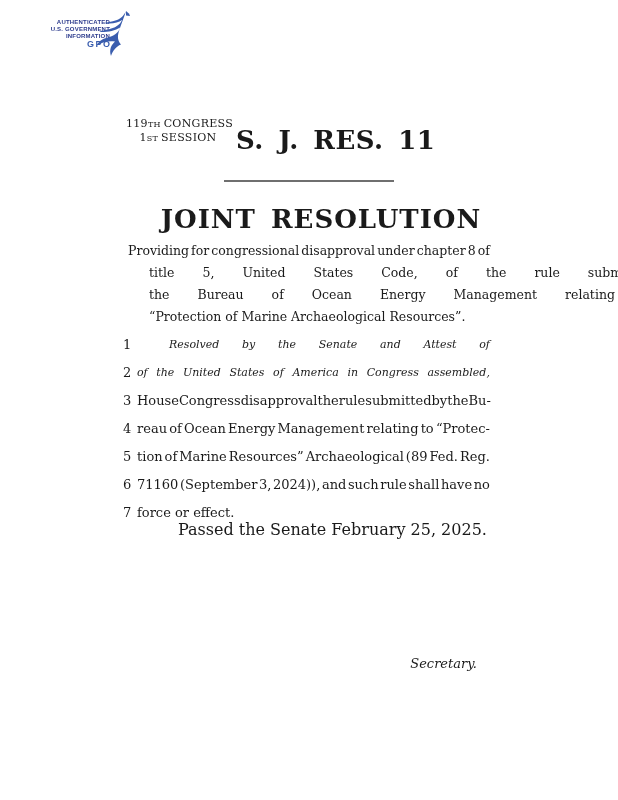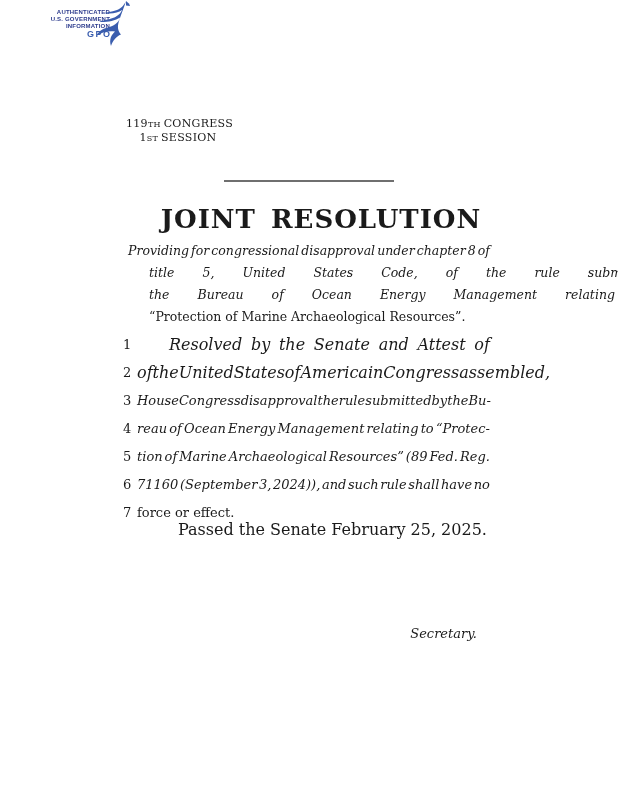--- a/index.html
+++ b/index.html
@@ -7,21 +7,21 @@
     position: relative;
     width: 618px;
     height: 800px;
     background: #ffffff;
     color: #1a1a1a;
     font-family: "DejaVu Serif", "Liberation Serif", serif;
     overflow: hidden;
   }
 
   
-  .gpo-logo { position: absolute; left: 36px; top: 2px; width: 110px; height: 52px; }
+  .gpo-logo { position: absolute; left: 36px; top: 12px; width: 110px; height: 52px; }
   .auth-lines {
     position: absolute; left: 0; top: 7px; width: 74px;
     text-align: right;
     font-family: "Liberation Sans", sans-serif;
     font-weight: bold;
     font-size: 6px; line-height: 7px;
     letter-spacing: 0.2px;
     color: #2b3a8c;
   }
   .eagle { position: absolute; left: 57px; top: -2px; }
@@ -68,34 +68,34 @@
   .p-line.hang { padding-left: 21px; gap: 28px; }
 
   
   .resolution-body {
     position: absolute; left: 123px; top: 331px; width: 367px;
     font-size: 13px;
   }
   .b-row { display: flex; height: 28px; line-height: 28px; }
   .b-num { flex: 0 0 14px; }
   .b-text { flex: 1 1 auto; white-space: nowrap; }
-  .b-text.ital { font-style: italic; font-size: 16px; }
+  .b-text.ital { font-style: italic; font-size: 11px; }
   .b-text.indent { padding-left: 32px; }
 
   
-  .flexjust { display: flex; justify-content: space-between; white-space: nowrap; font-style: italic; }
+  .flexjust { display: flex; justify-content: space-between; white-space: nowrap; }
   .flexjust span { flex: 0 0 auto; }
 
   
   .closing-block {
     position: absolute; left: 178px; top: 517px;
     font-size: 16px; line-height: 26.5px;
   }
   .secretary-line {
-    position: absolute; left: 0; top: 626px; width: 477px;
+    position: absolute; left: 0; top: 656px; width: 477px;
     text-align: right; font-style: italic; font-size: 13px;
   }
 </style>
 </head>
 <body>
 
 <div class="page">
 
   <div class="gpo-logo">
     <div class="auth-lines">
@@ -115,20 +115,21 @@
       <path fill="#3a5dae" d="M33 1 C35 2.5 36.5 4 37 6 L33 5.5 Z"></path>
     </svg>
     <div class="gpo-label">GPO</div>
   </div>
 
   <div class="congress-block">
     <div><span>119</span><span class="ordinal">TH</span><span class="sc-word">CONGRESS</span></div>
     <div><span>1</span><span class="ordinal">ST</span><span class="sc-word">SESSION</span></div>
   </div>
 
+  <div class="bill-number">S. J. RES. 11</div>
 
   <div class="header-rule"></div>
 
   <div class="doc-title">JOINT RESOLUTION</div>
 
   <div class="preamble">
       <div class="p-line flexjust">
         <span>Providing</span>
         <span>for</span>
         <span>congressional</span>
@@ -216,22 +217,22 @@
           <span>to</span>
           <span>“Protec-</span>
         </div>
       </div>
       <div class="b-row">
         <span class="b-num">5</span>
         <div class="b-text flexjust">
           <span>tion</span>
           <span>of</span>
           <span>Marine</span>
+          <span>Resources”</span>
           <span>Archaeological</span>
-          <span>Resources”</span>
           <span>(89</span>
           <span>Fed.</span>
           <span>Reg.</span>
         </div>
       </div>
       <div class="b-row">
         <span class="b-num">6</span>
         <div class="b-text flexjust">
           <span>71160</span>
           <span>(September</span>

